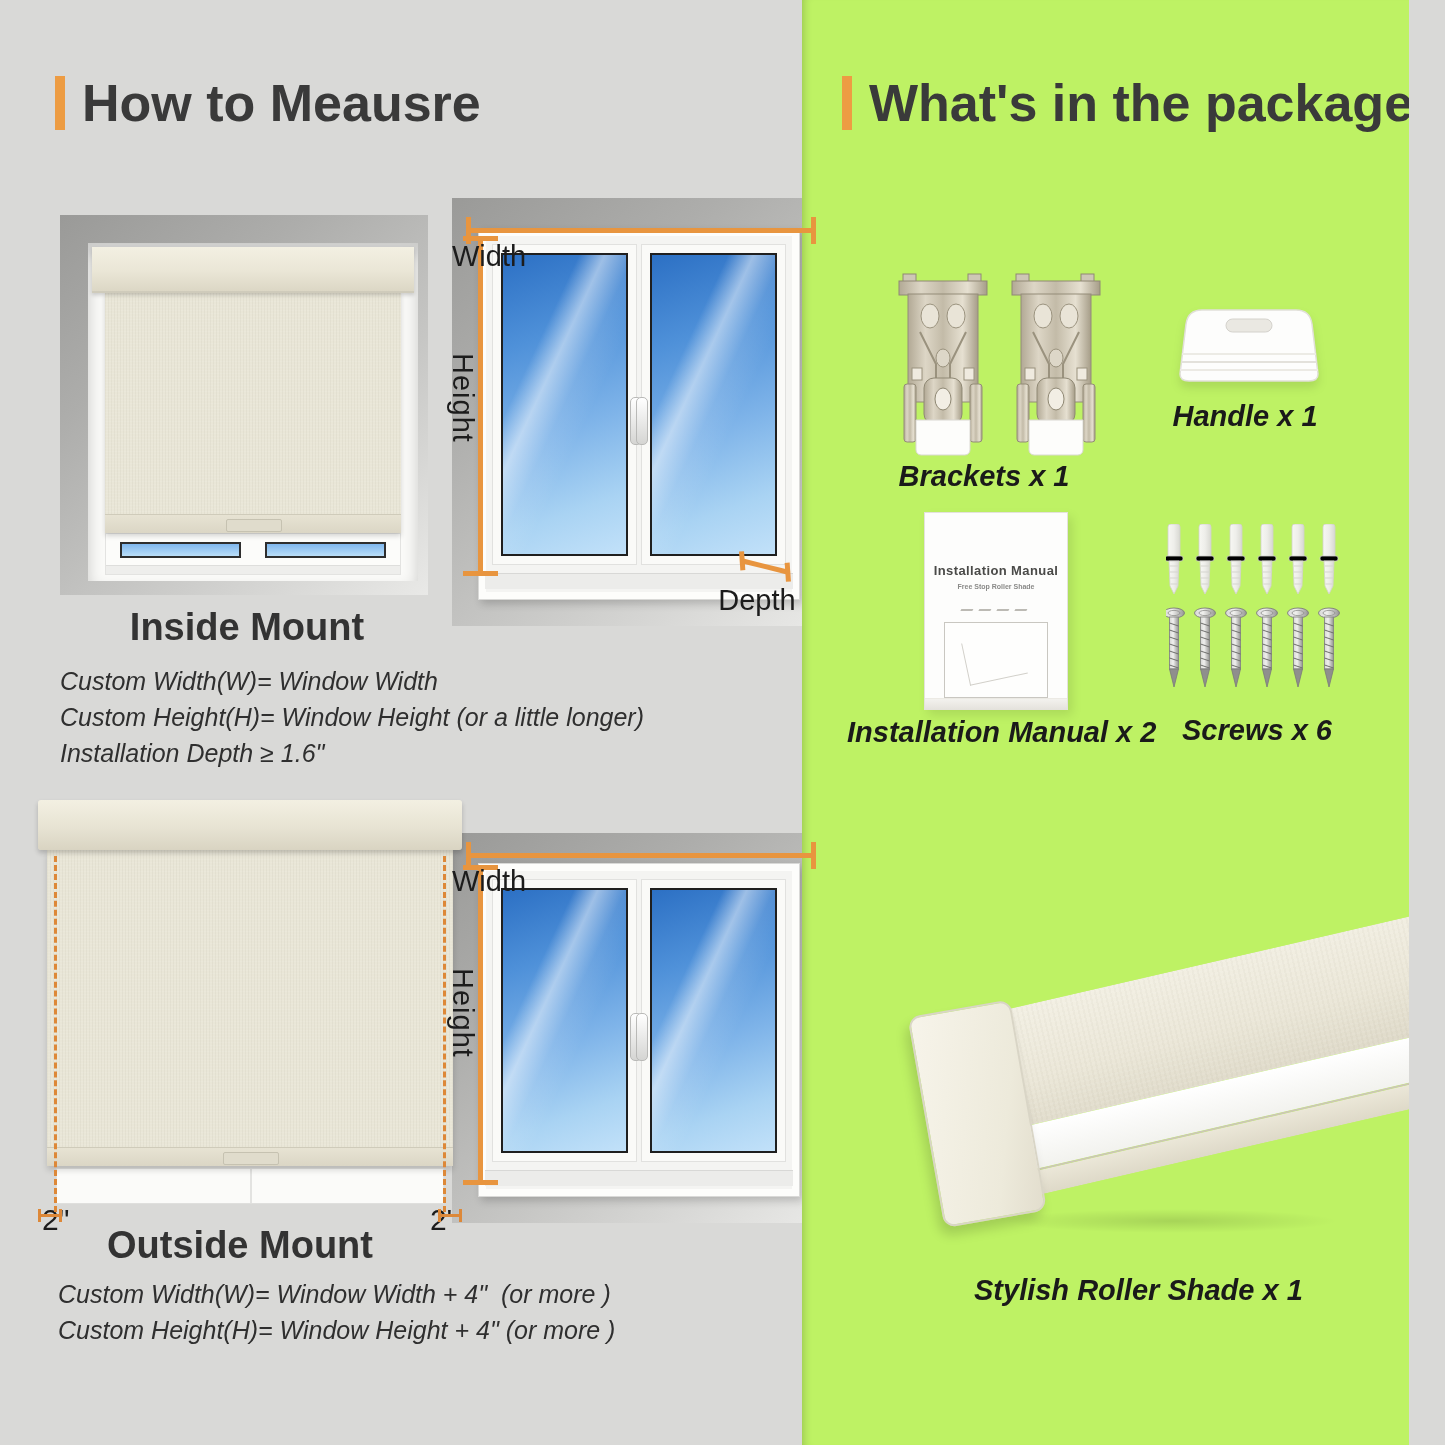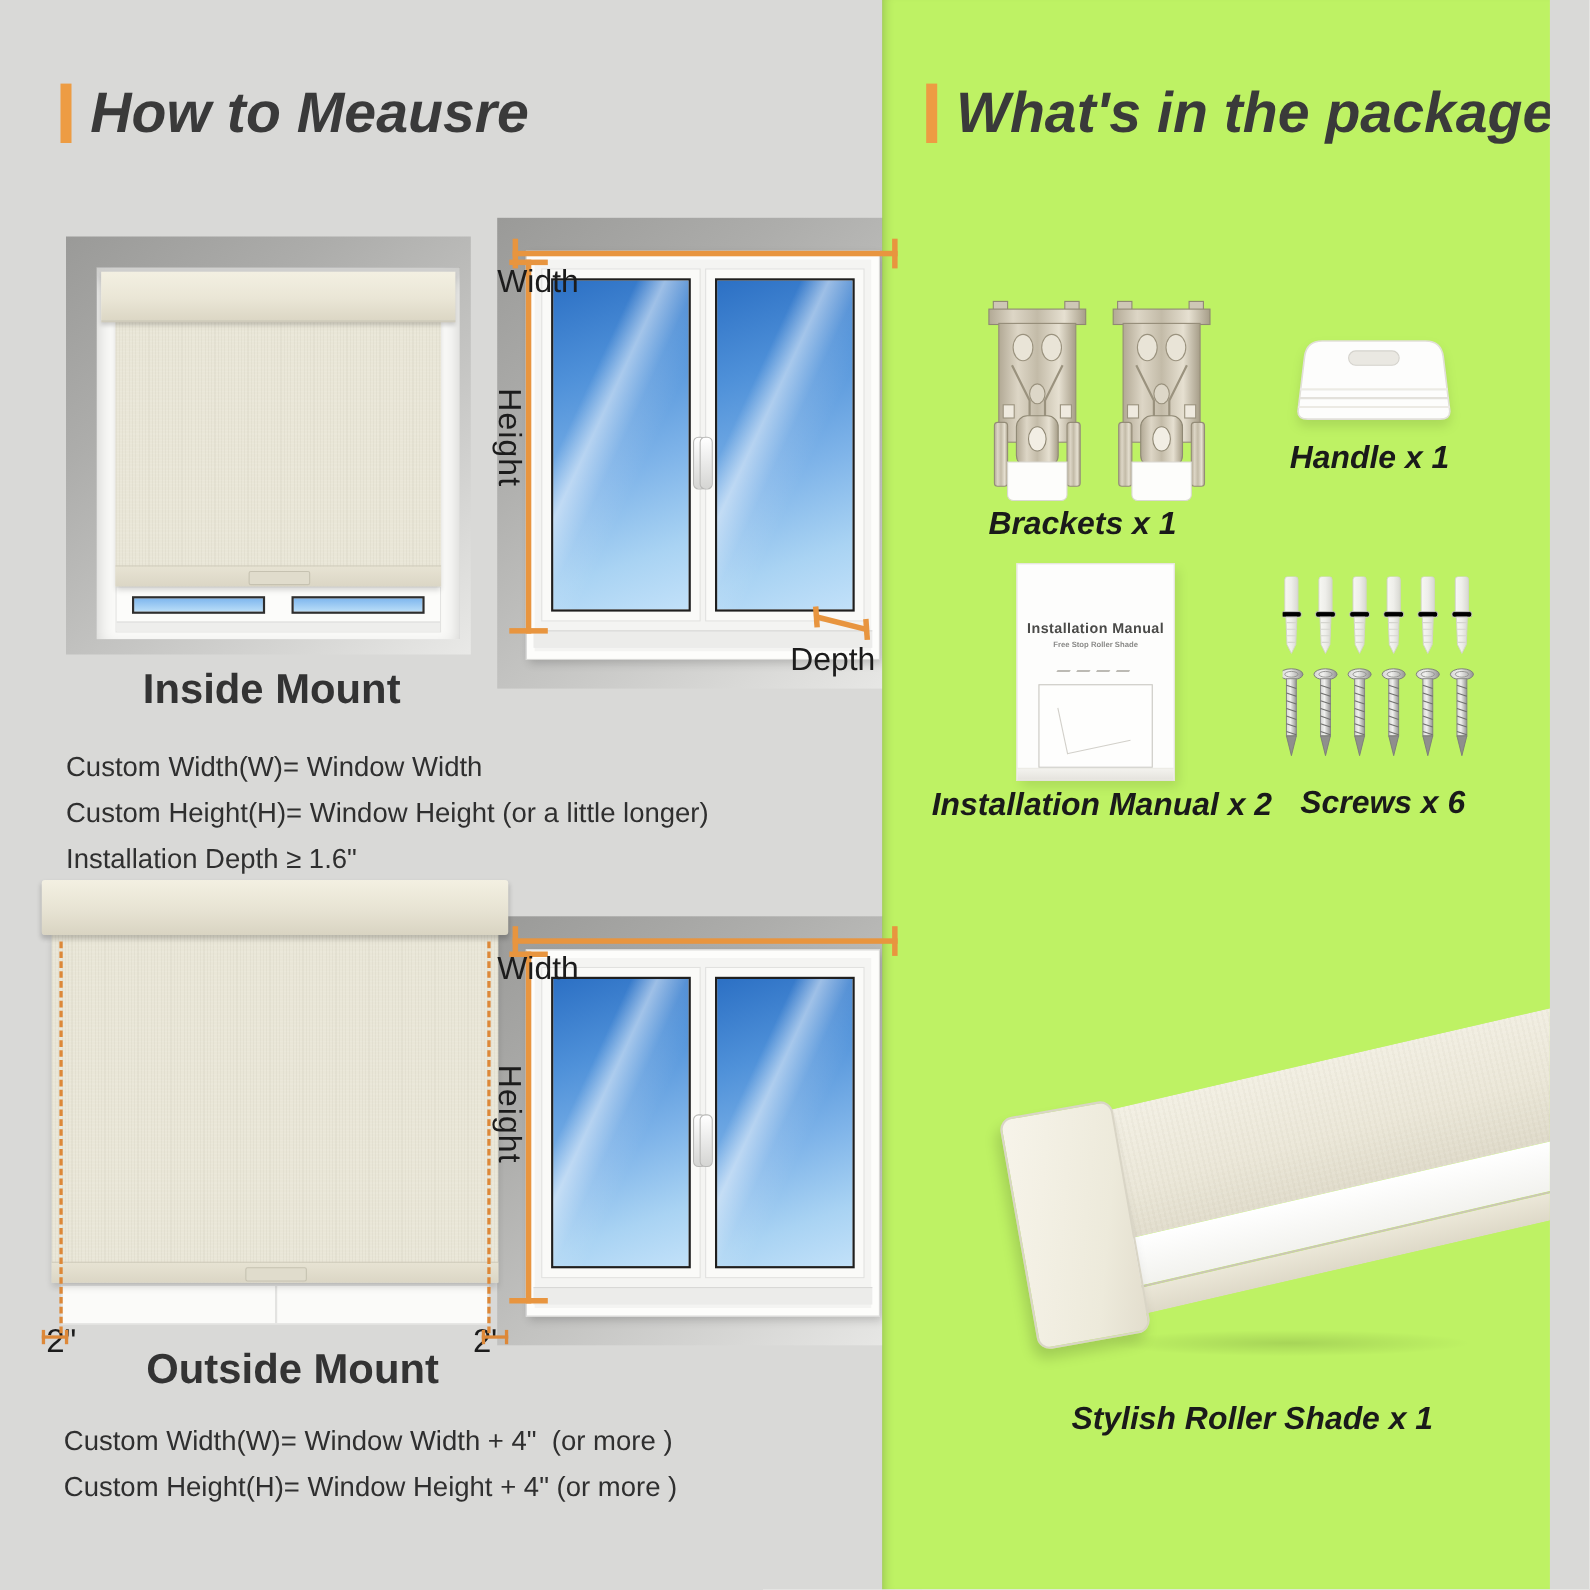--- a/index.html
+++ b/index.html
@@ -6,21 +6,21 @@
   .canvas{position:relative;width:1445px;height:1445px;overflow:hidden;
           font-family:"Liberation Sans",sans-serif;background:#d9d9d7;}
   section.panel{position:absolute;top:0;height:1445px;}
   .panel-left{left:0;width:838px;background:#d9d9d7;}
   .panel-right{left:802px;width:607px;background:#bef264;overflow:hidden;
                box-shadow:inset 9px 0 10px -8px rgba(0,0,0,.22);}
 
   
   .title-row{position:absolute;display:flex;align-items:flex-start;gap:17px;}
   .accent-bar{width:10px;height:54px;background:#ED9C43;flex:none;margin-top:2px;}
-  .sec-title{margin:0;font-size:52px;line-height:58px;font-weight:700;color:#3a3a3a;white-space:nowrap;font-style:italic;}
+  .sec-title{margin:0;font-size:52px;line-height:58px;font-weight:700;color:#3a3a3a;white-space:nowrap;}
   .tr-left{left:55px;top:74px;}
   .tr-right{left:40px;top:74px;}
 
   
   .fig{position:absolute;}
   .reveal{position:absolute;inset:0;
           background:linear-gradient(140deg,#9a9a98 0%,#adadab 30%,#c6c6c4 62%,#e9e9e7 100%);}
   .opening{position:absolute;background:#fafaf8;box-shadow:inset 0 10px 16px rgba(0,0,0,.20);}
 
   
@@ -104,23 +104,23 @@
   .gap-arrow{position:absolute;top:414px;height:3px;width:24px;background:#DD8838;z-index:4;}
   .gap-arrow::before,.gap-arrow::after{content:"";position:absolute;top:-5px;width:3px;height:13px;background:#DD8838;}
   .gap-arrow::before{left:0;} .gap-arrow::after{right:0;}
   .arrow-l{left:0;} .arrow-r{right:0;}
   .gap-label{position:absolute;font-size:30px;color:#1c1c1c;}
   .gl-left{left:42px;top:1203px;} .gl-right{left:430px;top:1203px;}
 
   
   .mount-heading{position:absolute;margin:0;font-size:38px;font-weight:700;color:#333;text-align:center;white-space:nowrap;}
   .h-inside{left:52px;top:606px;width:390px;}
-  .h-outside{left:71px;top:1224px;width:390px;}
+  .h-outside{left:45px;top:1224px;width:390px;}
   .spec{position:absolute;color:#2f2f2f;font-size:25px;}
-  .spec p{margin:16px 0 10px;line-height:26px;white-space:pre;}
+  .spec p{margin:0 0 10px;line-height:26px;white-space:pre;font-style:italic;}
   .inside-specs{left:60px;top:668px;}
   .outside-specs{left:58px;top:1281px;}
 
   
   .pkg{position:absolute;}
   .pkg-label{position:absolute;font-size:29px;font-weight:700;font-style:italic;color:#1a1a1a;
              text-align:center;white-space:nowrap;}
   .brackets-box{left:95px;top:272px;width:205px;height:190px;}
   .lbl-brackets{left:57px;top:460px;width:250px;}
   .handle-box{left:368px;top:302px;width:158px;height:84px;filter:drop-shadow(0 6px 5px rgba(0,0,0,.10));}

